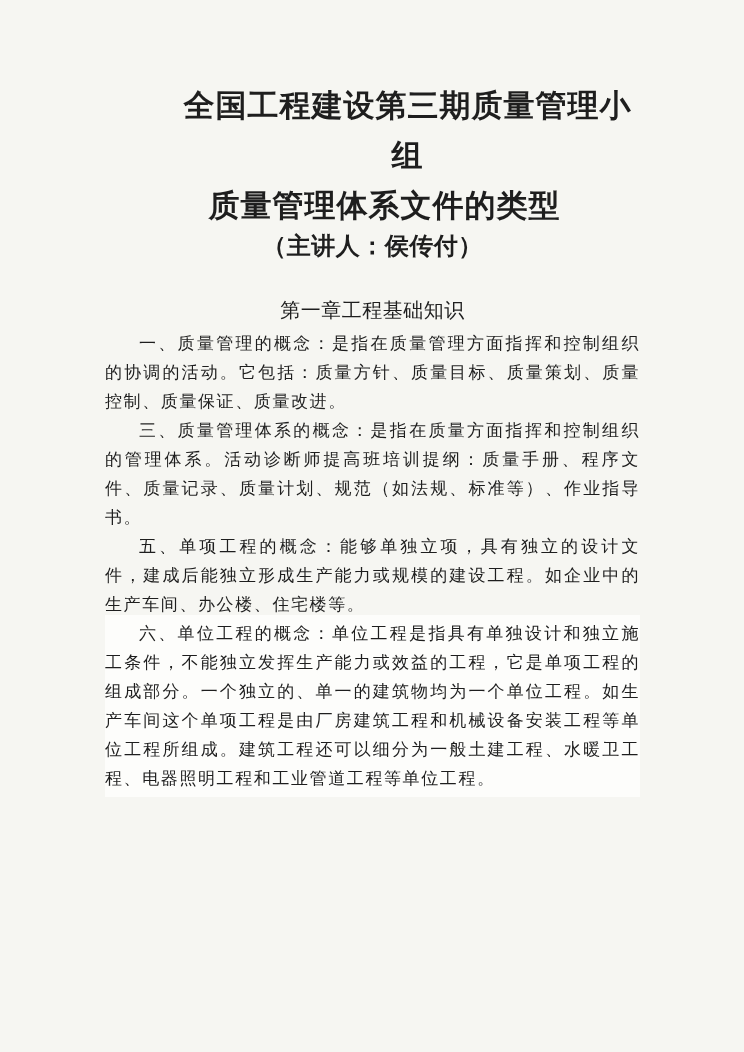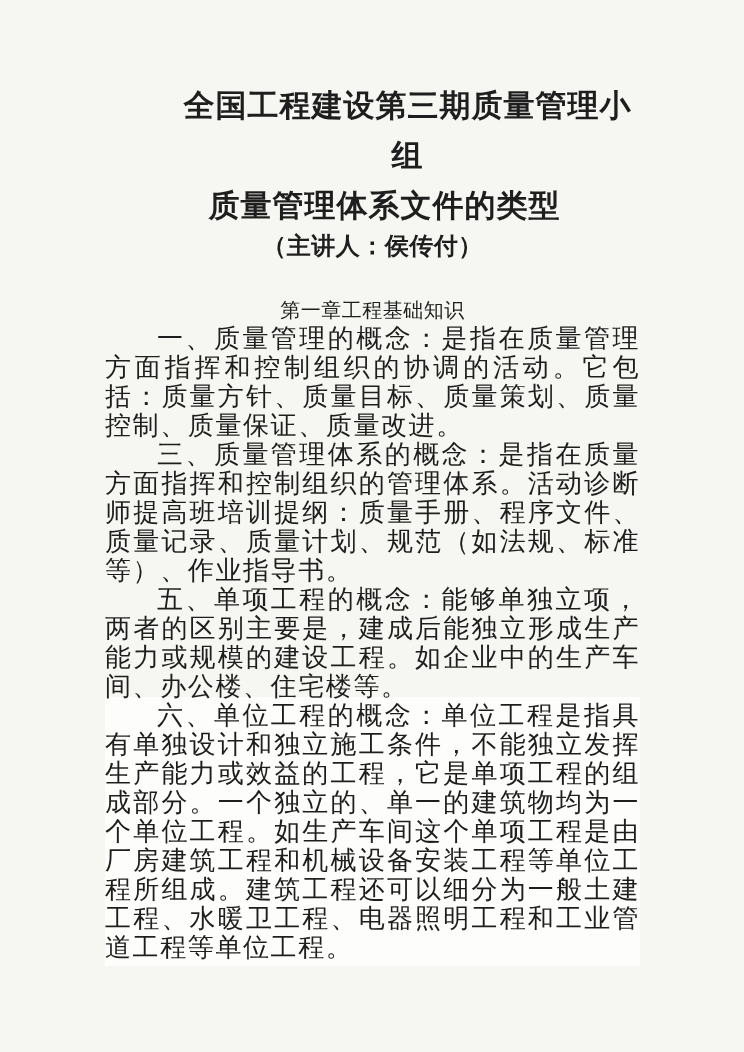--- a/index.html
+++ b/index.html
@@ -48,21 +48,22 @@
   }
   .chapter-heading {
     font-size: 20px;
     line-height: 28px;
     text-align: center;
     letter-spacing: 0.5px;
     margin-top: 34px;
   }
   
   .doc-body {
-    font-size: 26px;
+    margin-top: 5px;
+    font-size: 17px;
     line-height: 29px;
     letter-spacing: 1.6px;
   }
   .para {
     text-indent: 2em;
     text-align: justify;
     text-justify: inter-character;
   }
   .para.highlighted {
     background: var(--highlight-background);
@@ -81,18 +82,18 @@
     </h1>
 
     <div class="presenter">（主讲人：侯传付）</div>
 
     <div class="chapter-heading">第一章工程基础知识</div>
 
     <div class="doc-body">
 
     <p class="para">一、质量管理的概念：是指在质量管理方面指挥和控制组织的协调的活动。它包括：质量方针、质量目标、质量策划、质量控制、质量保证、质量改进。</p>
         <p class="para">三、质量管理体系的概念：是指在质量方面指挥和控制组织的管理体系。活动诊断师提高班培训提纲：质量手册、程序文件、质量记录、质量计划、规范（如法规、标准等）、作业指导书。</p>
-        <p class="para">五、单项工程的概念：能够单独立项，两者的区别主要是，建成后能独立形成生产能力或规模的建设工程。如企业中的生产车间、办公楼、住宅楼等。</p>
+        <p class="para">五、单项工程的概念：能够单独立项，具有独立的设计文件，建成后能独立形成生产能力或规模的建设工程。如企业中的生产车间、办公楼、住宅楼等。</p>
         <p class="para highlighted">六、单位工程的概念：单位工程是指具有单独设计和独立施工条件，不能独立发挥生产能力或效益的工程，它是单项工程的组成部分。一个独立的、单一的建筑物均为一个单位工程。如生产车间这个单项工程是由厂房建筑工程和机械设备安装工程等单位工程所组成。建筑工程还可以细分为一般土建工程、水暖卫工程、电器照明工程和工业管道工程等单位工程。</p>
       </div>
 
   </div>
 </div>
 
 </body></html>

